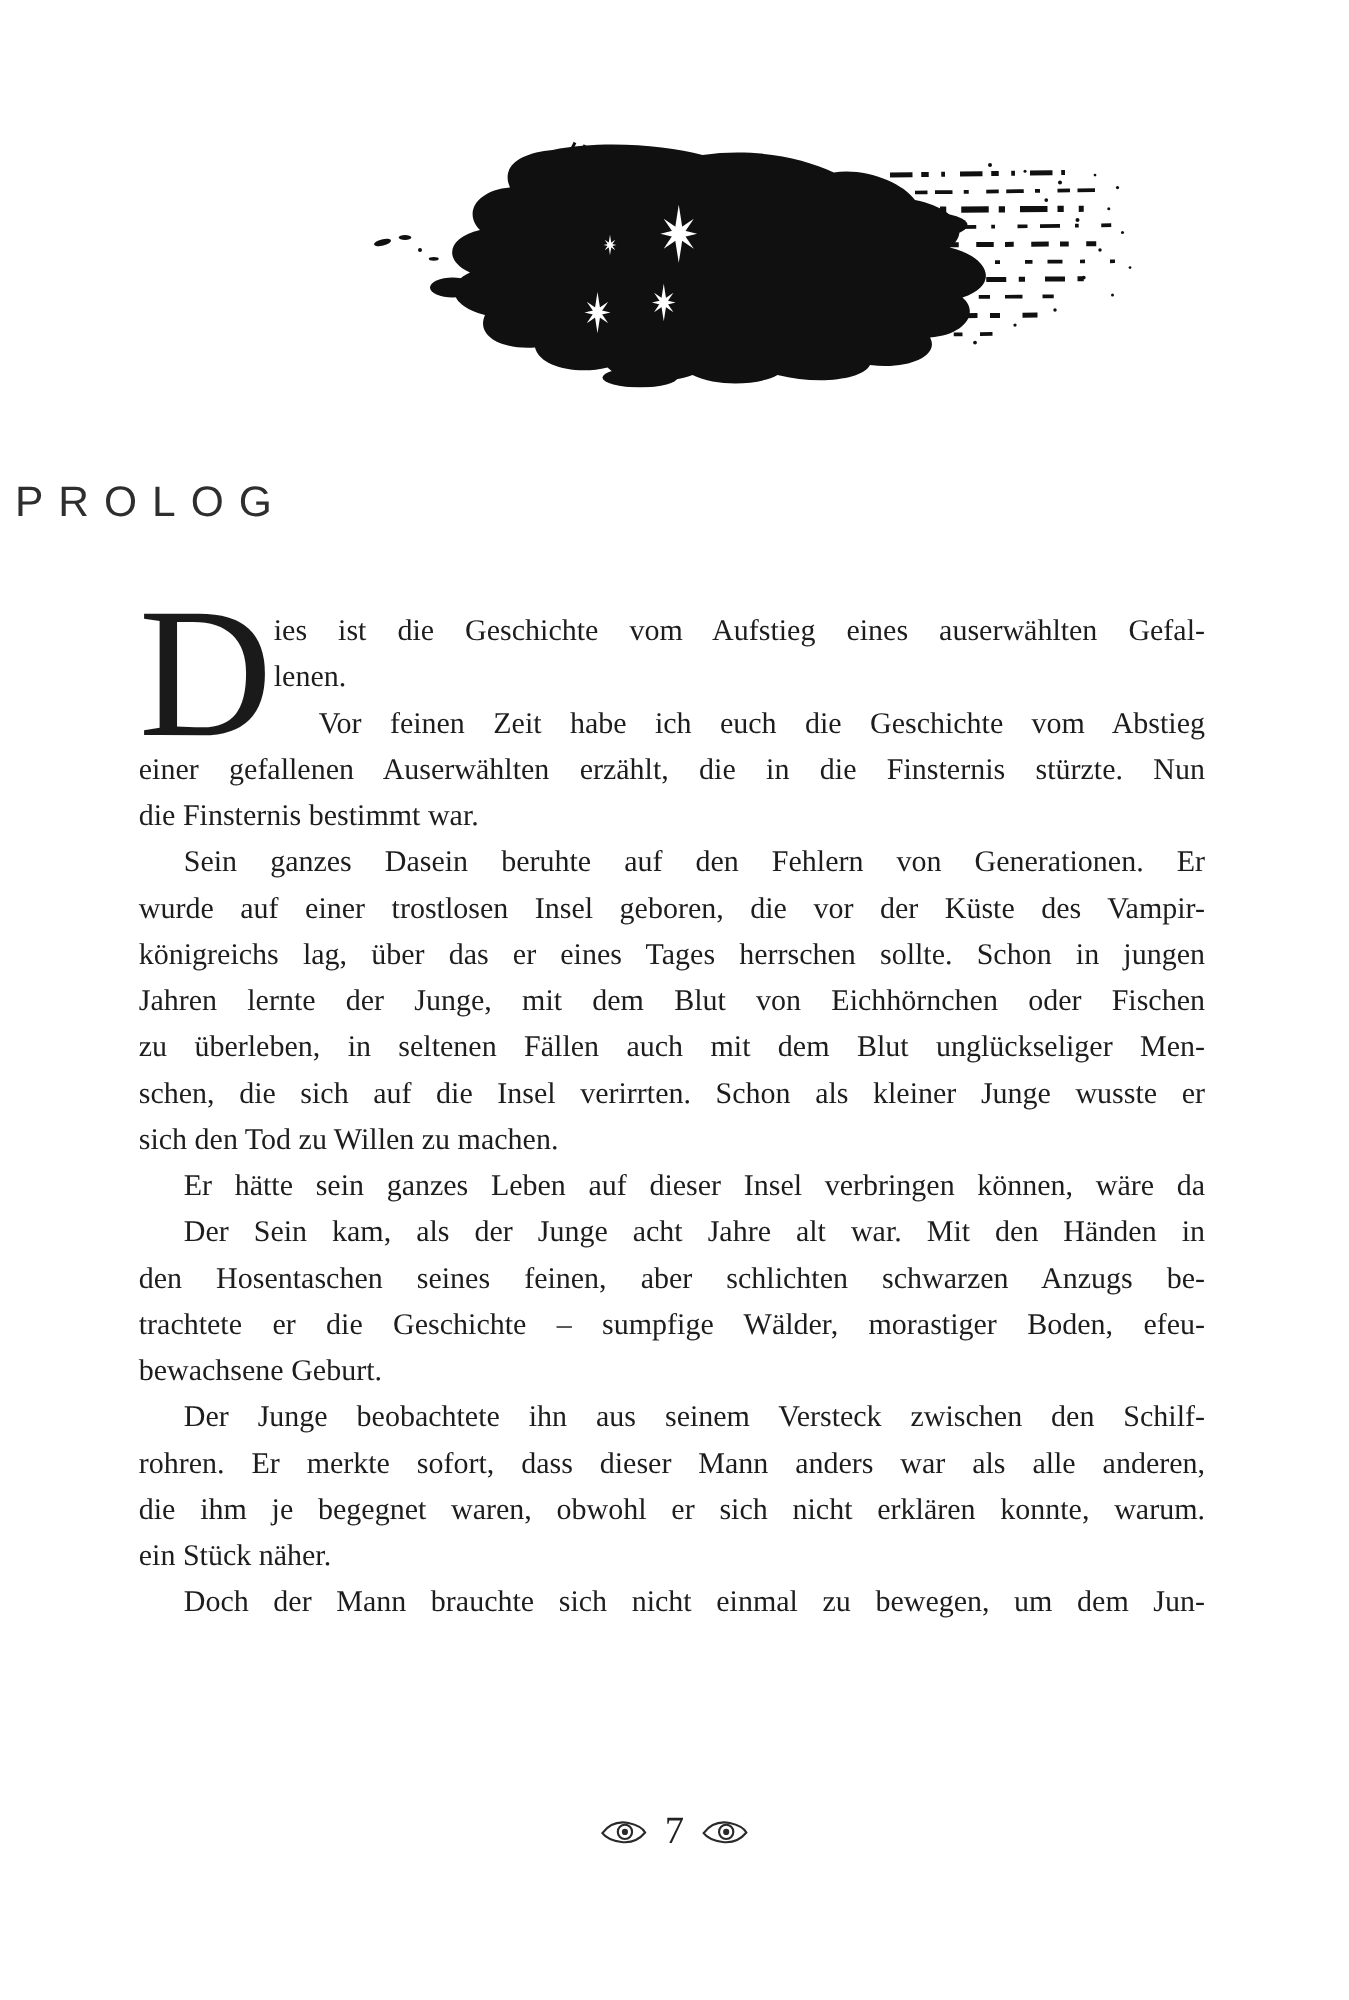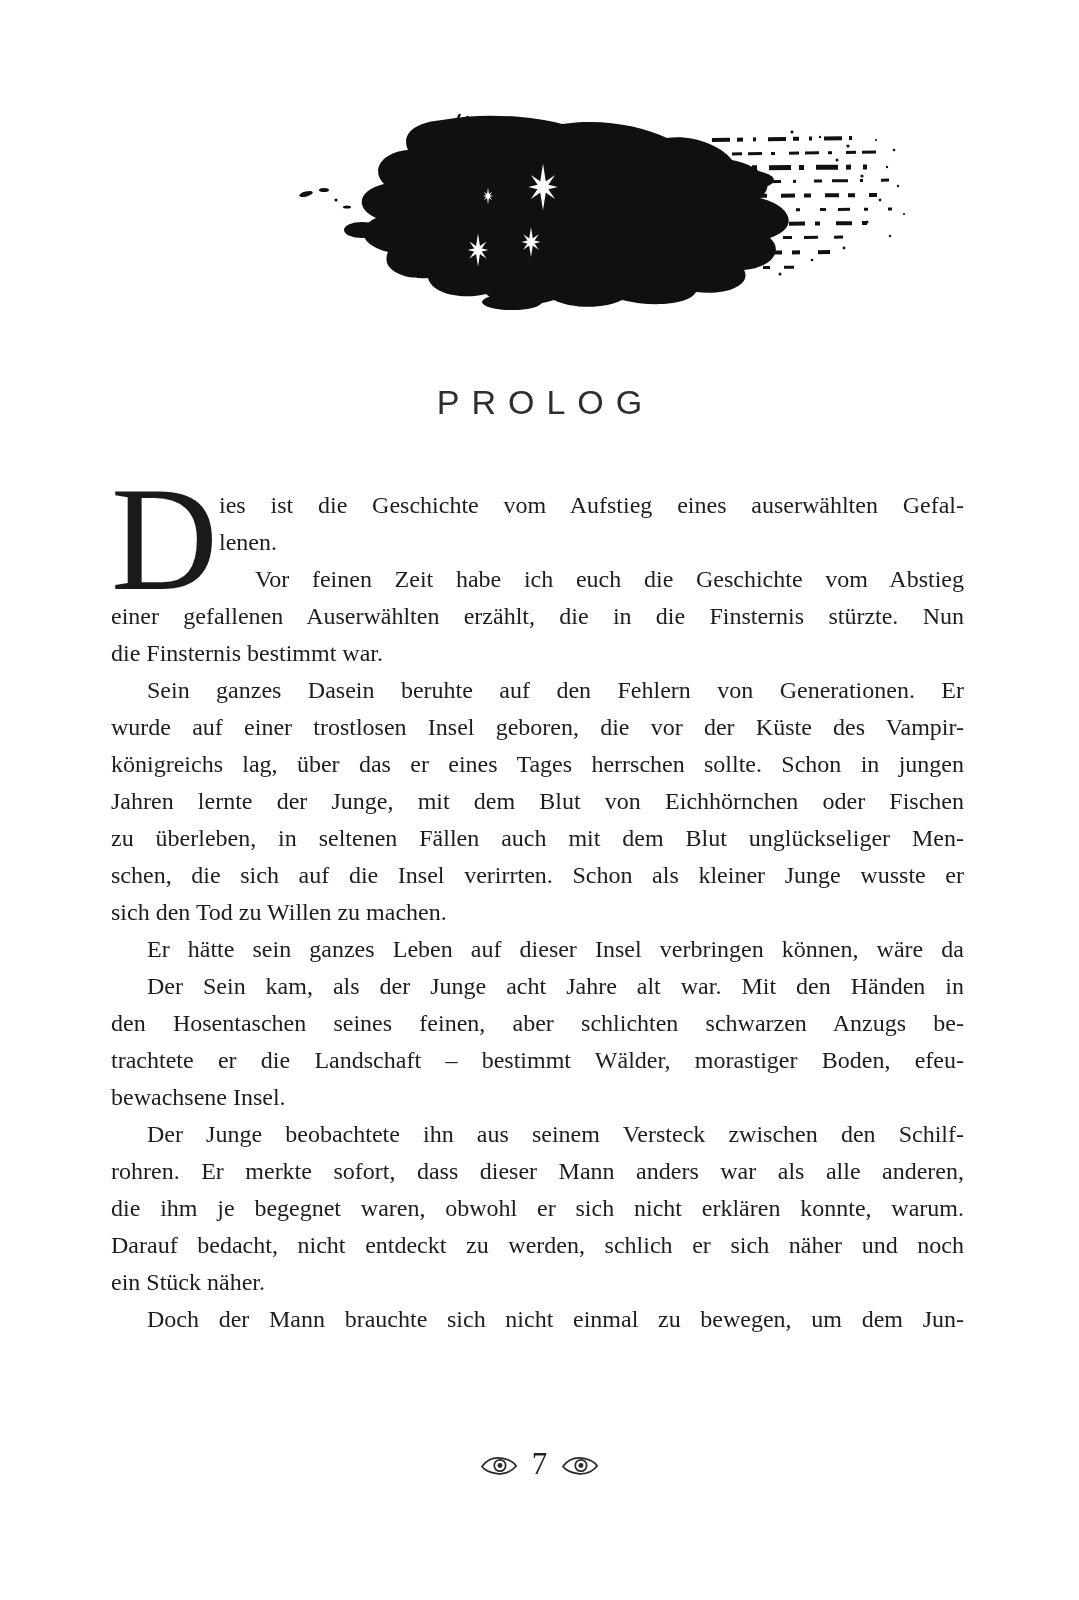--- a/index.html
+++ b/index.html
@@ -10,21 +10,21 @@
     background:#ffffff;
     overflow:hidden;
     font-family:"Liberation Serif", serif;
     color:#1d1d1d;
   }
   .header-art{
     position:absolute;left:292px;top:110px;width:620px;height:200px;
   }
   .heading{
     position:absolute;left:0;top:383px;width:100%;
-    margin:0;text-align:center;
+    margin:0;text-align:left;
     font-family:"Liberation Sans", sans-serif;
     font-weight:300;
     font-size:34px;
     letter-spacing:12px;
     text-indent:12px;
     color:#2e2e2e;
   }
   .text-column{
     position:absolute;left:111px;top:487px;width:853px;
     font-size:24px;line-height:37px;
@@ -160,26 +160,25 @@
       <div class="line indent">Sein ganzes Dasein beruhte auf den Fehlern von Generationen. Er</div>
       <div class="line">wurde auf einer trostlosen Insel geboren, die vor der Küste des Vampir-</div>
       <div class="line">königreichs lag, über das er eines Tages herrschen sollte. Schon in jungen</div>
       <div class="line">Jahren lernte der Junge, mit dem Blut von Eichhörnchen oder Fischen</div>
       <div class="line">zu überleben, in seltenen Fällen auch mit dem Blut unglückseliger Men-</div>
       <div class="line">schen, die sich auf die Insel verirrten. Schon als kleiner Junge wusste er</div>
       <div class="line end">sich den Tod zu Willen zu machen.</div>
       <div class="line indent">Er hätte sein ganzes Leben auf dieser Insel verbringen können, wäre da</div>
       <div class="line indent">Der Sein kam, als der Junge acht Jahre alt war. Mit den Händen in</div>
       <div class="line">den Hosentaschen seines feinen, aber schlichten schwarzen Anzugs be-</div>
-      <div class="line">trachtete er die Landschaft – bestimmt Wälder, morastiger Boden, efeu-</div>
-      <div class="line end">bewachsene Insel.</div>
+      <div class="line">trachtete er die Geschichte – sumpfige Wälder, morastiger Boden, efeu-</div>
+      <div class="line end">bewachsene Geburt.</div>
       <div class="line indent">Der Junge beobachtete ihn aus seinem Versteck zwischen den Schilf-</div>
       <div class="line">rohren. Er merkte sofort, dass dieser Mann anders war als alle anderen,</div>
       <div class="line">die ihm je begegnet waren, obwohl er sich nicht erklären konnte, warum.</div>
-      <div class="line">Darauf bedacht, nicht entdeckt zu werden, schlich er sich näher und noch</div>
       <div class="line end">ein Stück näher.</div>
       <div class="line indent">Doch der Mann brauchte sich nicht einmal zu bewegen, um dem Jun-</div>
     </div>
 
   <div class="footer">
     <svg class="eye" viewBox="0 0 40 24" xmlns="http://www.w3.org/2000/svg" aria-hidden="true">
       <path d="M2,13 C8,5 16,3 24,4.5 C31,6 36,9 38,12.5 C33,18.5 26,21.5 18,20.5 C11,19.5 5,17 2,13 Z" fill="none" stroke="#2a2a2a" stroke-width="1.8"></path>
       <circle cx="21" cy="12" r="6" fill="none" stroke="#2a2a2a" stroke-width="1.8"></circle>
       <circle cx="21" cy="12" r="2.6" fill="#2a2a2a"></circle>
     </svg>

